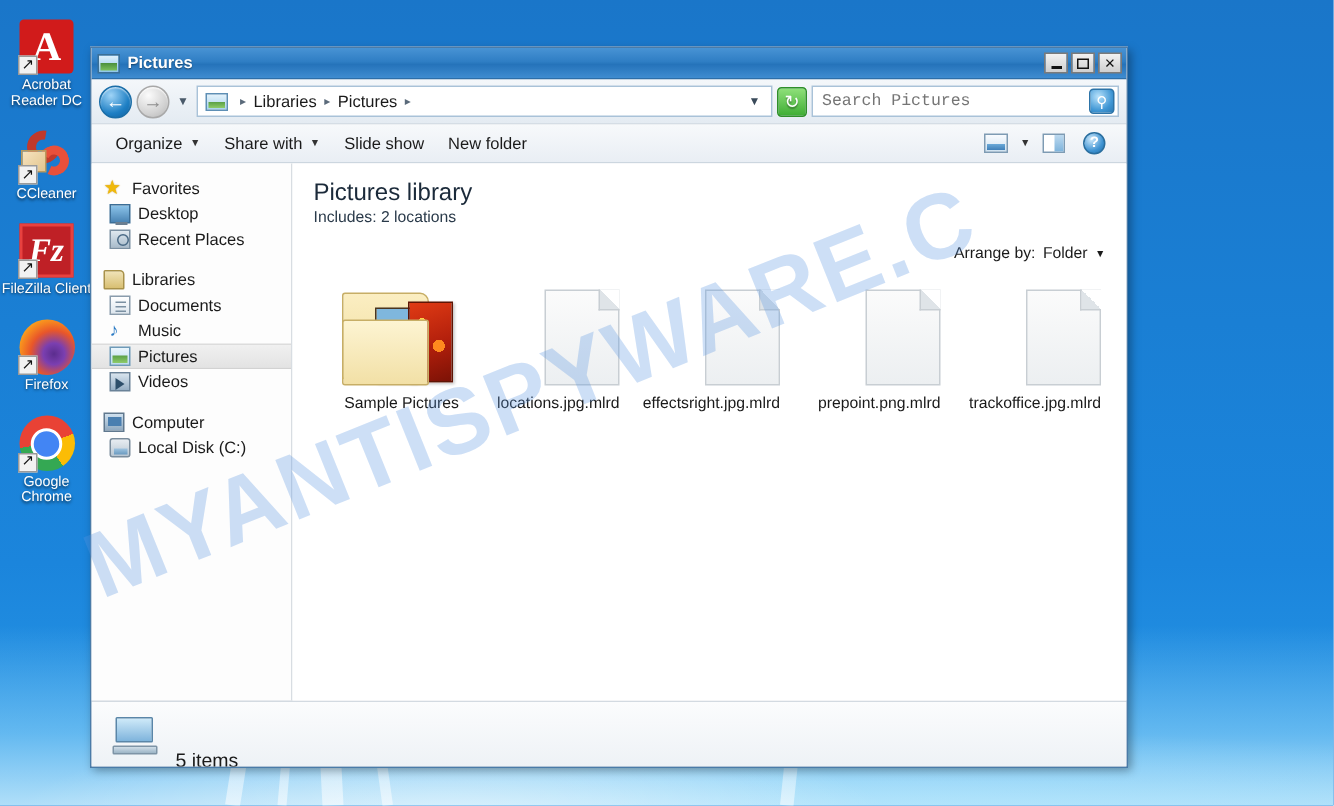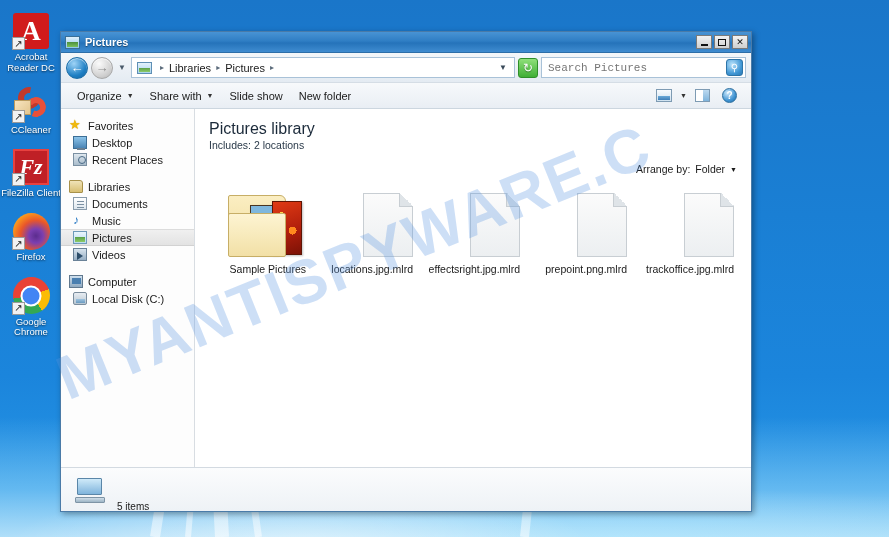--- a/index.html
+++ b/index.html
@@ -334,21 +334,21 @@
     background: linear-gradient(180deg,#fbfcfd,#eef2f6);
     border-top: 1px solid #d3dae1;
     display: flex; align-items: center; gap: 12px;
     padding: 0 14px;
   }
   .ic-monitor { width:30px; height:26px; position:relative; }
   .ic-monitor .scr { position:absolute; left:2px; top:1px; width:25px; height:17px;
     background: linear-gradient(180deg,#cfeaf9,#7fb4dc); border:1px solid #5a86a8; border-radius:1px; }
   .ic-monitor .base { position:absolute; left:0; bottom:0; width:30px; height:6px;
     background: linear-gradient(180deg,#cfdde8,#9db5c6); border:1px solid #7e94a6; border-radius:1px; }
-  #status-text { font-size: 10px; color: #1a1a1a; margin-top: 34px; }
+  #status-text { font-size: 13px; color: #1a1a1a; margin-top: 34px; }
 
   
   #watermark {
     position: absolute; left: 0; top: 0; width: 100%; height: 100%;
     pointer-events: none; overflow: hidden; z-index: 50;
   }
   #watermark span {
     position: absolute;
     left: 60px; top: 345px;
     transform: rotate(-22deg);

